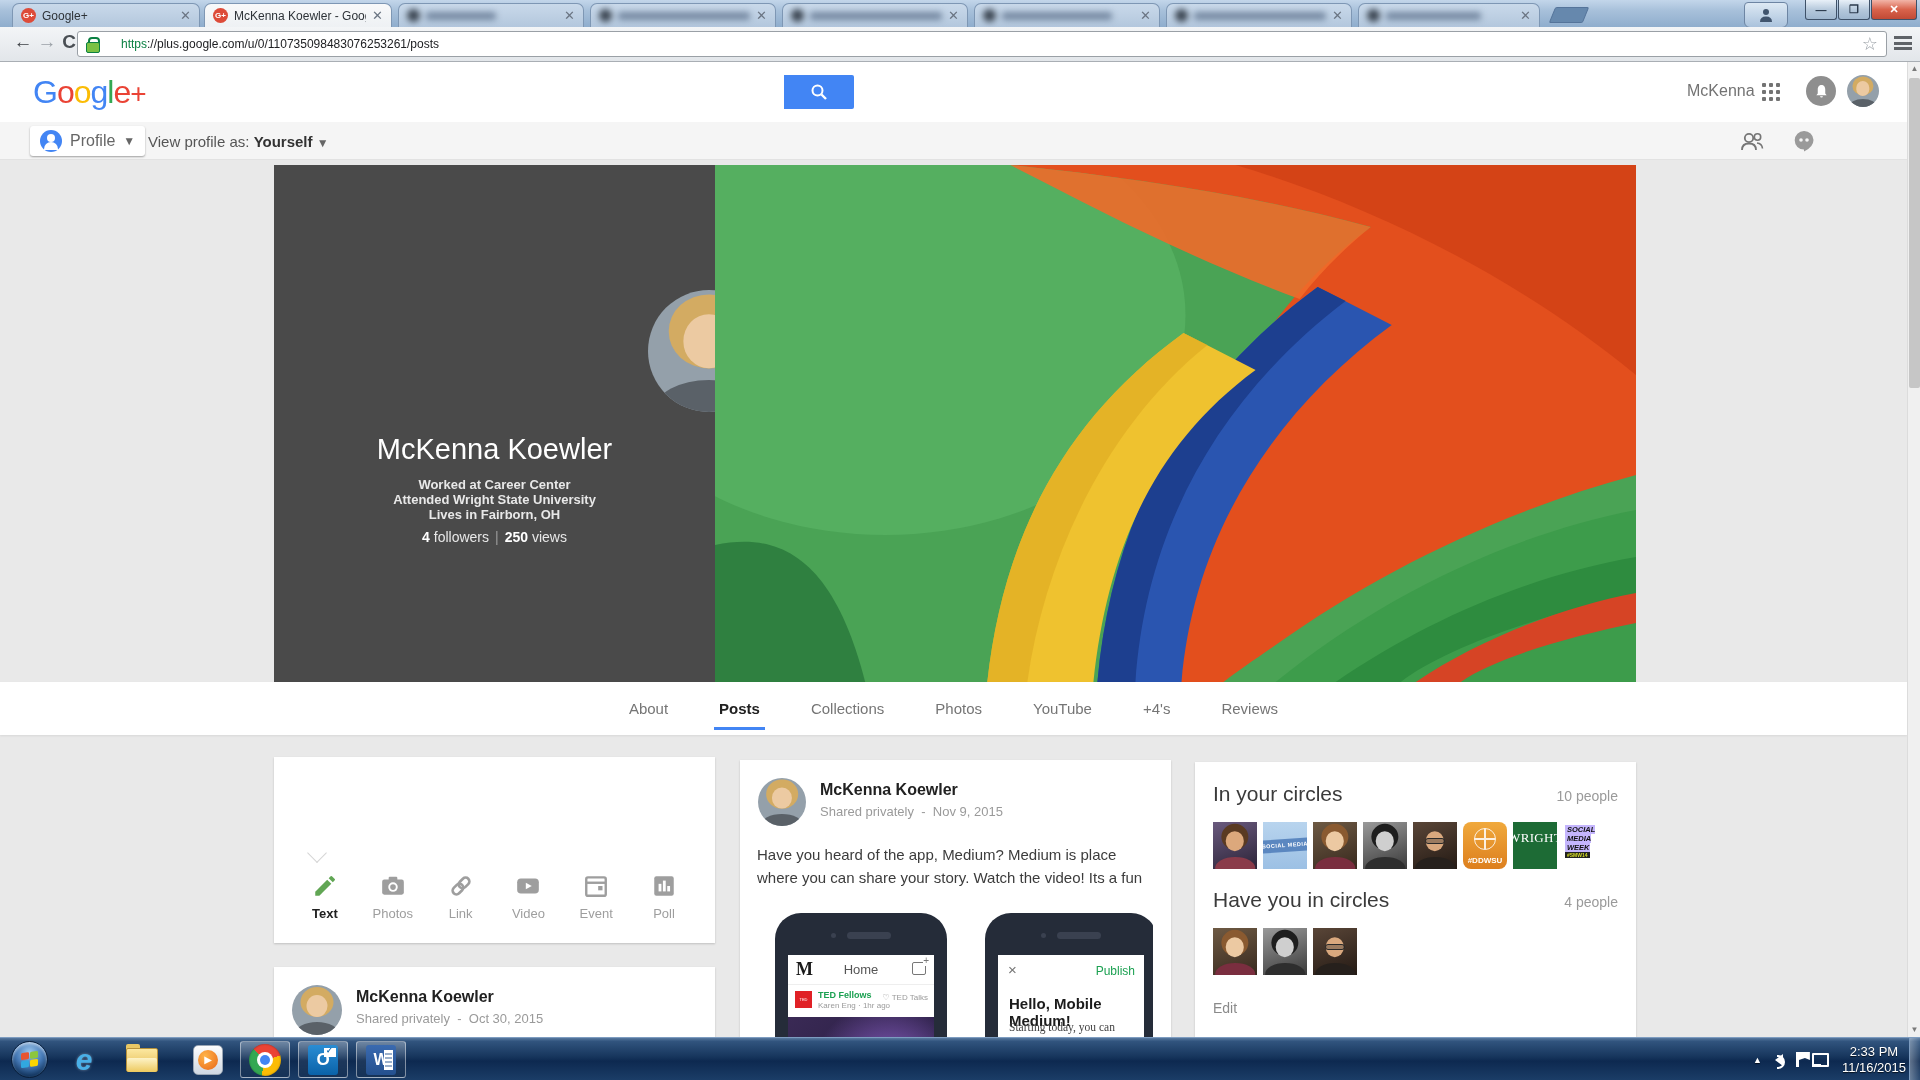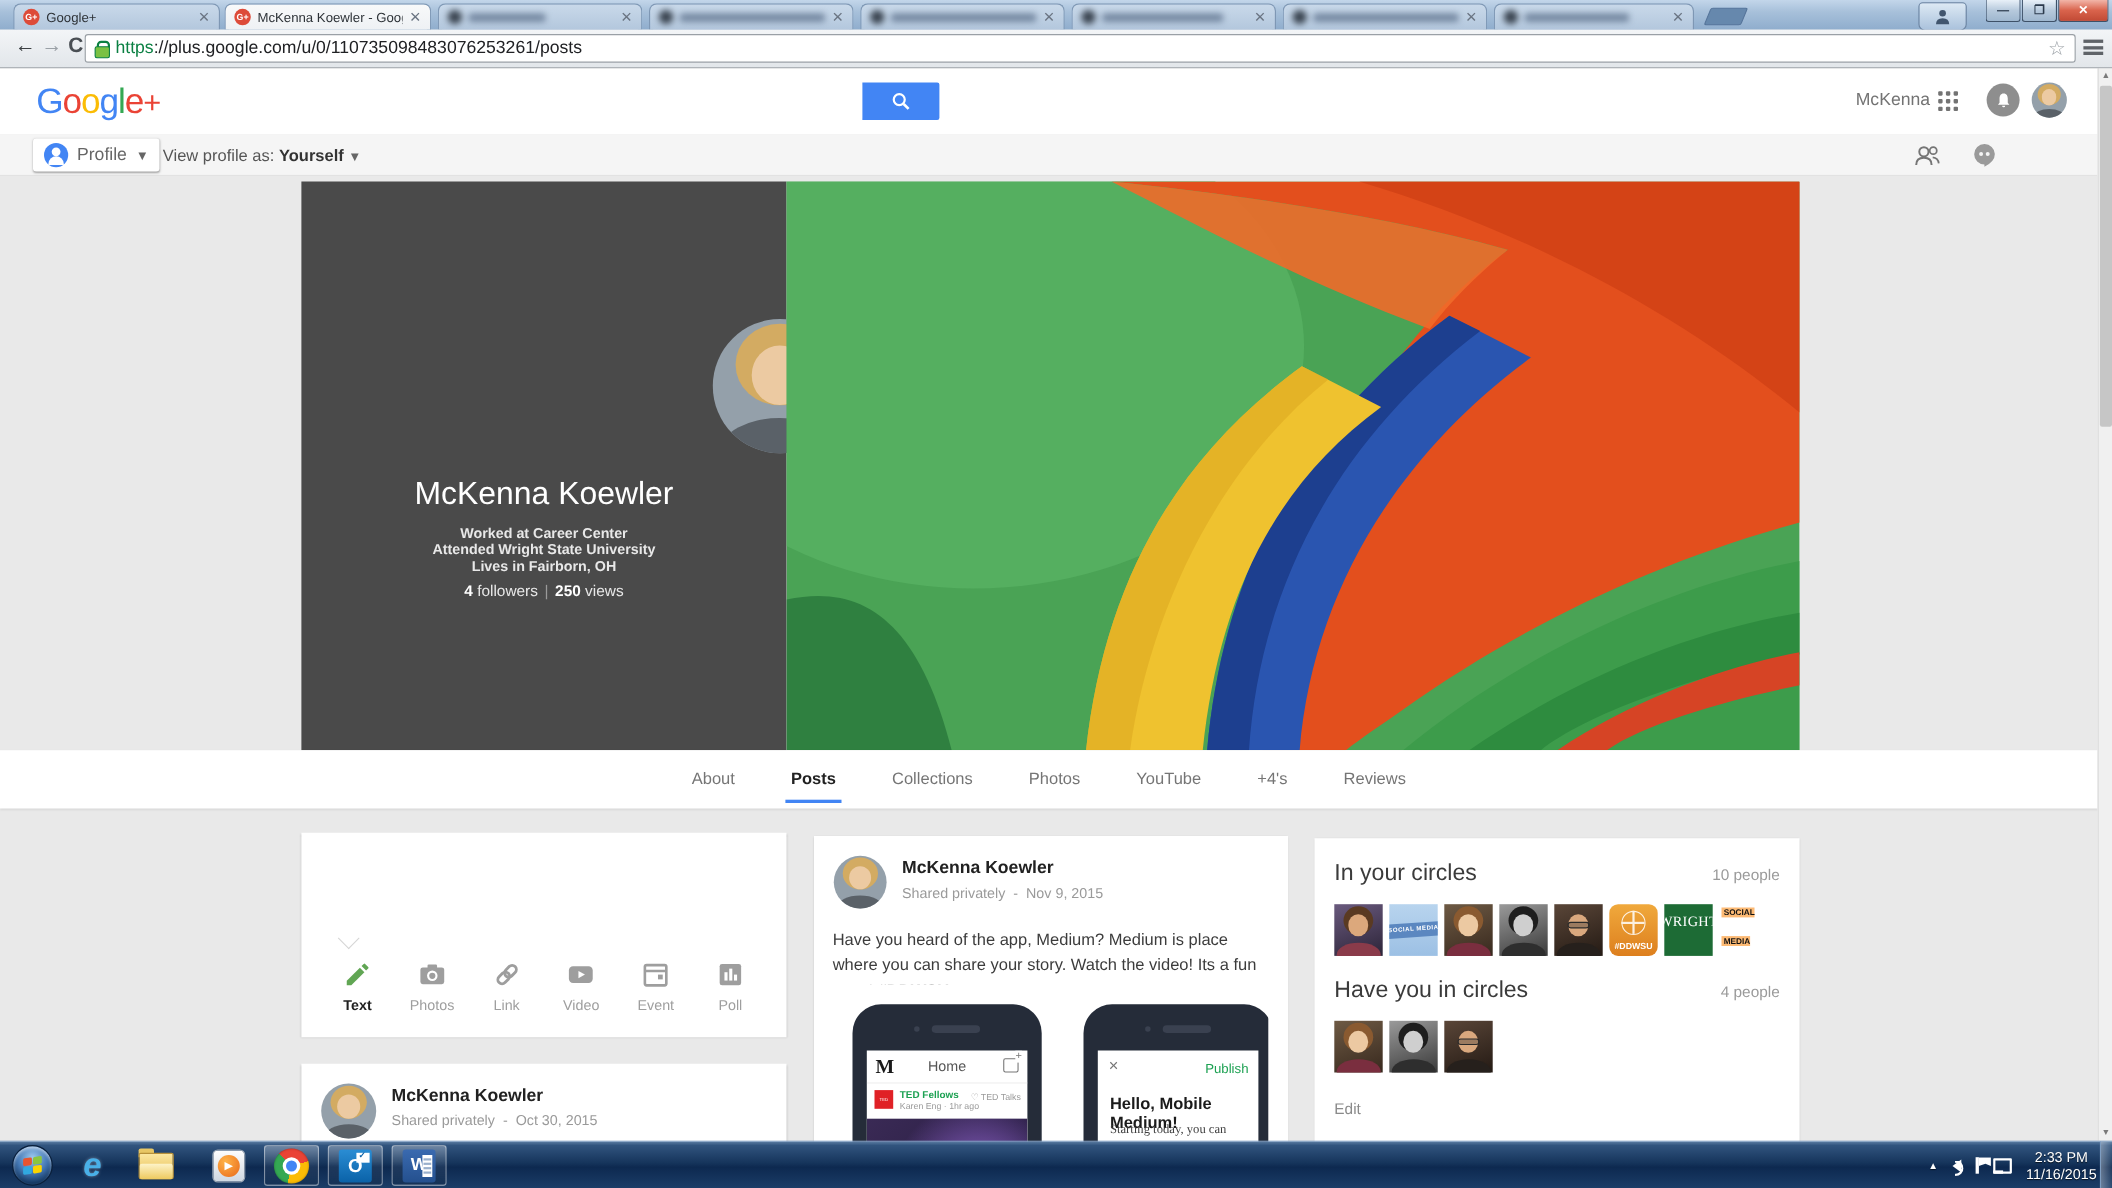--- a/index.html
+++ b/index.html
@@ -29,21 +29,21 @@
   .win-btn { width:32px; height:20px; border:1px solid #3e5168; border-top:none;
     background:linear-gradient(#e8f0f8,#b6c9dc 50%,#9fb7cf); color:#2b3a4c; font-size:11px; font-weight:bold;
     display:flex; align-items:center; justify-content:center; border-radius:0 0 3px 3px; margin-left:1px; }
   .win-btn.close { width:46px; background:linear-gradient(#f2b5a8,#d9634c 50%,#c14a35); color:#fff; }
 
   .toolbar { position:absolute; top:27px; left:0; width:1920px; height:35px;
     background:linear-gradient(180deg,#f3f5f7,#e2e6ea); border-bottom:1px solid #a9aeb4; z-index:2; }
   .nav-glyph { position:absolute; top:4px; font-size:19px; color:#4a4f54; width:26px; text-align:center; }
   .addr-bar { position:absolute; left:77px; right:33px; top:4px; height:26px; background:#fff;
     border:1px solid #9aa0a6; border-radius:3px; display:flex; align-items:center; padding:0 8px; gap:7px; }
-  .addr-url { font-size:16px; color:#202124; white-space:nowrap; overflow:hidden; flex:1; }
+  .addr-url { font-size:12px; color:#202124; white-space:nowrap; overflow:hidden; flex:1;margin-left:16px; }
   .addr-url .scheme { color:#0b8043; }
   .star-icon { font-size:18px; color:#9aa0a6; }
   .menu-icon { position:absolute; right:8px; top:9px; width:18px; height:14px;
     border-top:3px solid #5f6368; border-bottom:3px solid #5f6368; }
   .menu-icon::after { content:""; display:block; height:3px; background:#5f6368; margin-top:3px; }
   .lock-icon { width:12px; height:14px; position:relative; flex:none; }
   .lock-icon::before { content:""; position:absolute; left:2px; top:0; width:8px; height:8px;
     border:2px solid #0b8043; border-radius:4px 4px 0 0; }
   .lock-icon::after { content:""; position:absolute; left:0; top:5px; width:12px; height:9px;
     background:#7ac143; border:1px solid #0b8043; border-radius:2px; }
@@ -179,21 +179,21 @@
   .tile.ddwsu { background:linear-gradient(180deg,#f0a93c,#dd7f1e); border-radius:8px; }
   .tile.ddwsu .wheel { position:absolute; left:50%; top:17px; width:22px; height:22px; transform:translate(-50%,-50%);
     border:1.5px solid #fff; border-radius:50%; opacity:.85; }
   .tile.ddwsu .wheel::before { content:""; position:absolute; left:9px; top:-1px; width:2px; height:21px; background:#fff; }
   .tile.ddwsu .wheel::after { content:""; position:absolute; left:-1px; top:9px; width:21px; height:2px; background:#fff; }
   .tile.ddwsu .dlabel { position:absolute; left:0; right:0; bottom:4px; text-align:center; color:#fff; font-size:8px; font-weight:bold; }
   .tile.wright { background:#1d6b35; display:flex; flex-direction:column; align-items:center; justify-content:center; }
   .tile.wright .w1 { font-family:"Liberation Serif",serif; color:#fff; font-size:13px; letter-spacing:.3px; line-height:9px;margin-top:48px; }
   .tile.wright .w3 { font-family:"Liberation Serif",serif; color:#d5c36a; font-size:5px; font-style:italic; line-height:7px; }
   .tile.smw { background:#fff; padding:3px 2px; }
-  .tile.smw .srow { background:#fdba74; color:#111; font-size:7.5px; font-weight:bold; line-height:9px; padding-left:2px; margin-bottom:17px; width:fit-content; }
+  .tile.smw .srow { background:#c4b5fd; color:#111; font-size:7.5px; font-weight:bold; line-height:9px; padding-left:2px; margin-bottom:0; width:fit-content;font-style:italic; }
   .tile.smw .stag { color:#d7df23; background:#222; font-size:5px; font-weight:bold; padding:0 2px; width:fit-content; }
   .edit-link { position:absolute; left:18px; top:318px; font-size:14px; color:#8a8a8a; }
 
   
   .scrollbar { position:absolute; top:62px; right:0; width:13px; bottom:43px; background:#f0f0f0; border-left:1px solid #dcdcdc; }
   .sb-arrow { position:absolute; left:0; width:13px; height:14px; color:#7a7a7a; font-size:8px; text-align:center; line-height:14px; }
   .sb-thumb { position:absolute; left:1px; top:16px; width:11px; height:310px; background:#c6c6c6; border-radius:2px; }
 
   
   .taskbar { position:absolute; left:0; bottom:0; width:1920px; height:43px; z-index:50;

